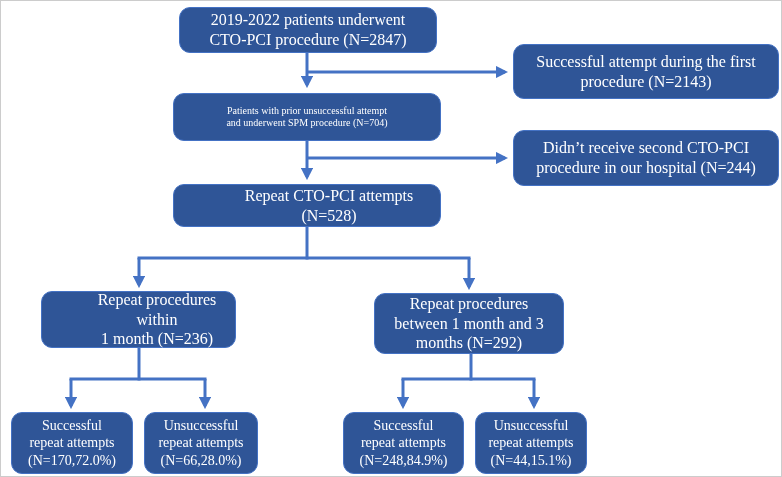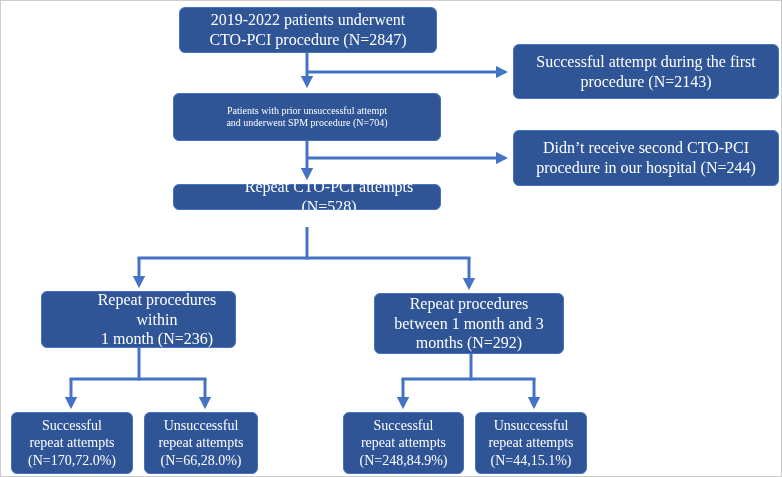--- a/index.html
+++ b/index.html
@@ -27,21 +27,21 @@
     fill: none;
   }
   .connectors marker path {
     fill: var(--arrow, #4472C4);
   }
   .box {
     position: absolute;
     box-sizing: border-box;
     background: var(--box-fill, #2F5597);
     border: 1px solid var(--box-border, #4472C4);
-    border-radius: 6px;
+    border-radius: 11px;
     color: var(--text, #ffffff);
     display: flex;
     align-items: center;
     justify-content: center;
     text-align: center;
     font-size: 16px;
     line-height: 1.22;
     padding: 2px 4px;
   }
   .box .label {
@@ -97,21 +97,21 @@
   <div class="box small" style="left:172px; top:92px; width:268px; height:48px;">
     <span class="label">Patients with prior unsuccessful attempt
 and underwent SPM procedure (N=704)</span>
   </div>
 
   <div class="box" style="left:512px; top:129px; width:266px; height:56px;">
     <span class="label">Didn’t receive second CTO-PCI
 procedure in our hospital (N=244)</span>
   </div>
 
-  <div class="box" style="left:172px; top:183px; width:268px; height:26px;padding-left:48px;">
+  <div class="box" style="left:172px; top:183px; width:268px; height:43px;padding-left:48px;">
     <span class="label">Repeat CTO-PCI attempts (N=528)</span>
   </div>
 
   <div class="box" style="left:40px; top:290px; width:195px; height:57px;padding-left:41px;">
     <span class="label">Repeat procedures within
 1 month (N=236)</span>
   </div>
 
   <div class="box" style="left:373px; top:292px; width:190px; height:61px;">
     <span class="label">Repeat procedures

